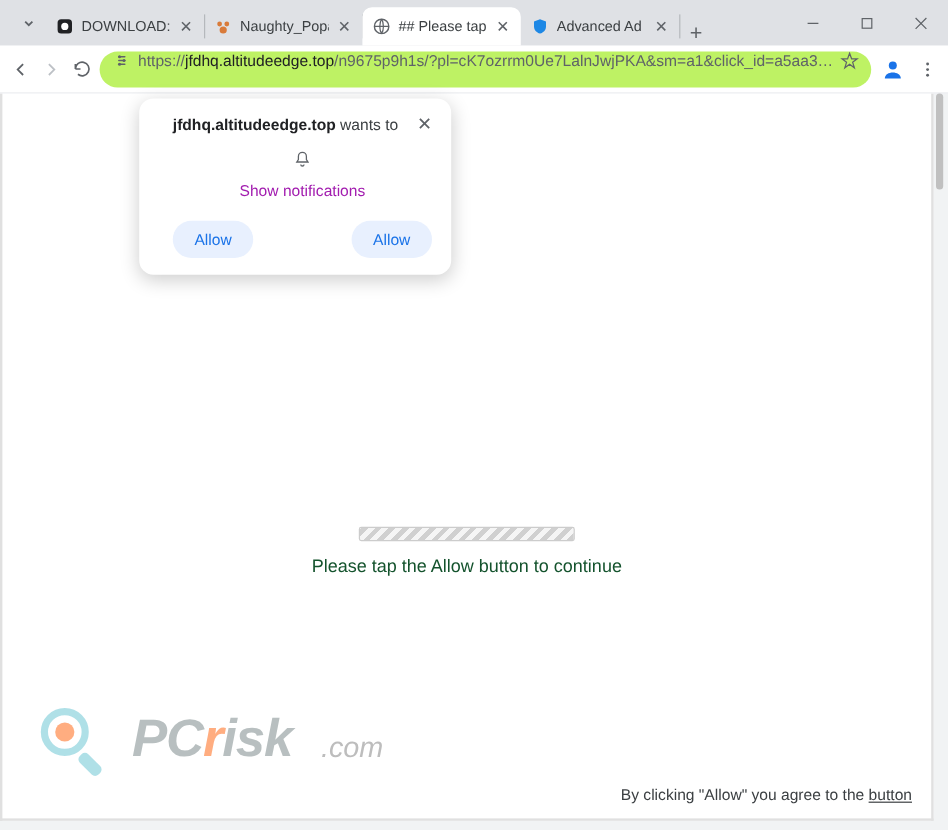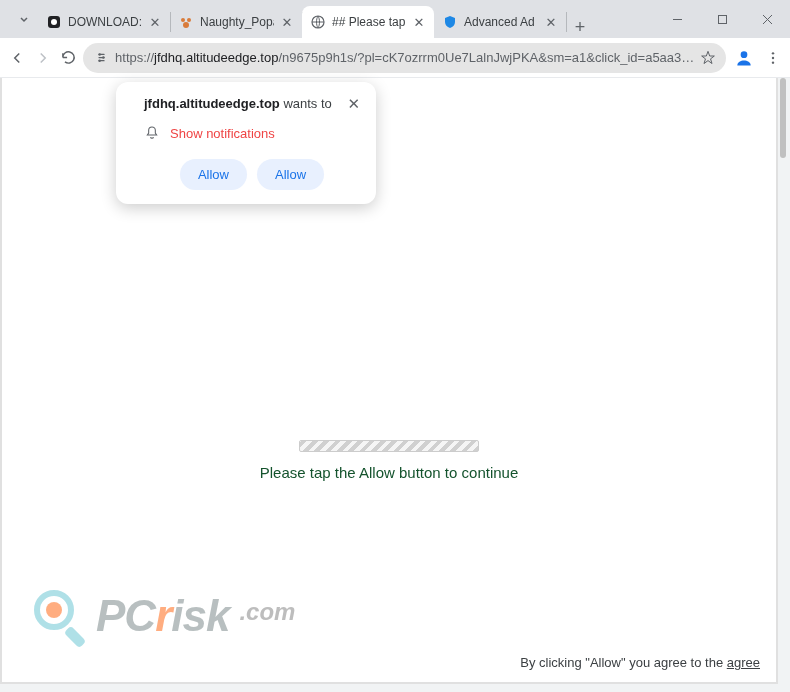--- a/index.html
+++ b/index.html
@@ -16,58 +16,58 @@
 .tab .close { width: 14px; height: 14px; color: #5f6368; cursor: pointer; display: flex; align-items: center; justify-content: center; font-size: 13px; }
 .tab:not(.active)::after { content:""; position:absolute; right:-1px; top:6px; bottom:6px; width:1px; background:#b5b8bc; }
 .new-tab { width: 28px; display: flex; align-items: center; justify-content: center; color: #5f6368; font-size: 18px; cursor: pointer; }
 .win-ctrls { display: flex; align-items: center; }
 .win-btn { width: 45px; height: 38px; display: flex; align-items: center; justify-content: center; color: #5f6368; cursor: pointer; }
 
 
 .toolbar { height: 40px; background: #fff; display: flex; align-items: center; padding: 0 6px; gap: 4px; border-bottom: 1px solid #e8eaed; }
 .nav-btn { width: 32px; height: 32px; display: flex; align-items: center; justify-content: center; border-radius: 50%; color: #5f6368; cursor: pointer; }
 .nav-btn.disabled { color: #bdc1c6; }
-.addr { flex: 1; height: 30px; background: #e5e5e5; border-radius: 15px; display: flex; align-items: center; padding: 0 10px; gap: 6px; font-size: 13px; color: #5f6368; }
+.addr { flex: 1; height: 30px; background: #bef264; border-radius: 15px; display: flex; align-items: flex-start; padding: 0 10px; gap: 6px; font-size: 13px; color: #5f6368; }
 .addr .lock { width: 16px; height: 16px; display:flex; align-items:center; justify-content:center; }
 .addr .url { flex: 1; white-space: nowrap; overflow: hidden; color: #202124; }
 .addr .url .dim { color: #5f6368; }
 .addr .star { color: #5f6368; cursor: pointer; }
 .profile { width: 24px; height: 24px; border-radius: 50%; display:flex; align-items:center; justify-content:center; color:#1a73e8; cursor:pointer; margin: 0 4px; }
 
 
 .viewport { position: absolute; top: 78px; left: 0; right: 12px; bottom: 8px; background: #fff; border: 2px solid #e0e0e0; border-top: none; }
 .scrollbar-track { position:absolute; top:78px; right:2px; bottom:8px; width:10px; }
 .scrollbar-thumb { position:absolute; top:0; right:2px; width:6px; height:80px; background:#c0c0c0; border-radius:3px; }
 
 
 .perm { position: absolute; top: 82px; left: 116px; width: 260px; background: #fff; border-radius: 12px; box-shadow: 0 4px 16px rgba(0,0,0,0.2); padding: 14px 16px 14px 28px; }
 .perm-head { display: flex; align-items: flex-start; justify-content: space-between; }
 .perm-title { font-size: 13px; color: #3c4043; }
 .perm-title b { font-weight: 600; color: #202124; }
 .perm-close { color: #5f6368; cursor: pointer; font-size: 15px; line-height: 1; }
-.perm-body { display: flex; align-items: center; gap: 10px; margin-top: 14px; color: #ef4444; font-size: 13px; }
-.perm-actions { display: flex; justify-content: center; gap: 10px; margin-top: 18px; }
+.perm-body { display: flex; align-items: center; gap: 10px; margin-top: 14px; color: #a21caf; font-size: 13px; flex-direction: column; }
+.perm-actions { display: flex; justify-content: space-between; gap: 10px; margin-top: 18px; }
 .perm-btn { background: #e8f0fe; color: #1a73e8; border: none; border-radius: 18px; padding: 8px 18px; font-size: 13px; font-weight: 500; cursor: pointer; }
 
 
 .page-center { position: absolute; left: 0; right: 0; top: 360px; text-align: center; }
 .progress { display: inline-block; width: 180px; height: 12px; border: 1px solid #ccc; border-radius: 2px; background: repeating-linear-gradient(-45deg, #d0d0d0 0 4px, #f5f5f5 4px 8px); }
 .page-msg { margin-top: 8px; font-size: 15px; color: #14532d; }
 
 
-.watermark { position: absolute; left: 30px; bottom: 38px; display:flex; align-items:center; gap:8px; opacity:0.55; font-family: Arial, sans-serif; }
+.watermark { position: absolute; left: 30px; bottom: 38px; display:flex; align-items:center; gap:22px; opacity:0.55; font-family: Arial, sans-serif; }
 .wm-icon { position:relative; width:56px; height:56px; }
 .wm-lens { position:absolute; top:2px; left:2px; width:40px; height:40px; border:6px solid #6fc7d4; border-radius:50%; }
 .wm-dot { position:absolute; top:14px; left:14px; width:16px; height:16px; background:#ff6b1a; border-radius:50%; }
 .wm-handle { position:absolute; bottom:2px; right:2px; width:22px; height:10px; background:#6fc7d4; transform:rotate(45deg); border-radius:4px; }
 .wm-text { font-size:44px; font-weight:bold; font-style:italic; letter-spacing:-1px; }
 .wm-pc { color:#7f8c8d; }
 .wm-r { color:#ff6b1a; }
 .wm-isk { color:#7f8c8d; }
-.wm-com { color:#888; font-size:24px; font-style:italic; font-weight:bold; margin-left:2px; align-self:flex-end; margin-bottom:18px; }
+.wm-com { color:#888; font-size:24px; font-style:italic; font-weight:normal; margin-left:2px; align-self:flex-end; margin-bottom:6px; }
 
 .footer-text { position:absolute; right:16px; bottom:12px; font-size:13px; color:#3c4043; }
 .footer-text .terms { text-decoration: underline; cursor:pointer; }
 
 svg { display:block; }
 </style>
 </head>
 <body>
 
 <div class="titlebar">
@@ -201,21 +201,21 @@
         <div class="wm-dot"></div>
         <div class="wm-handle"></div>
     </div>
     <span class="wm-text">
       <span class="wm-pc">PC</span><span class="wm-r">r</span><span class="wm-isk">isk</span>
     </span>
     <span class="wm-com">.com</span>
   </div>
 
   <div class="footer-text">
-    <span>By clicking "Allow" you agree to the </span><span class="terms">agree</span>
+    <span>By clicking "Allow" you agree to the </span><span class="terms">button</span>
   </div>
 </div>
 <div class="scrollbar-track">
   <div class="scrollbar-thumb"></div>
 </div>
 
 <div class="perm">
   <div class="perm-head">
     <div class="perm-title"><b>jfdhq.altitudeedge.top</b><span> wants to</span></div>
     <div class="perm-close">✕</div>

